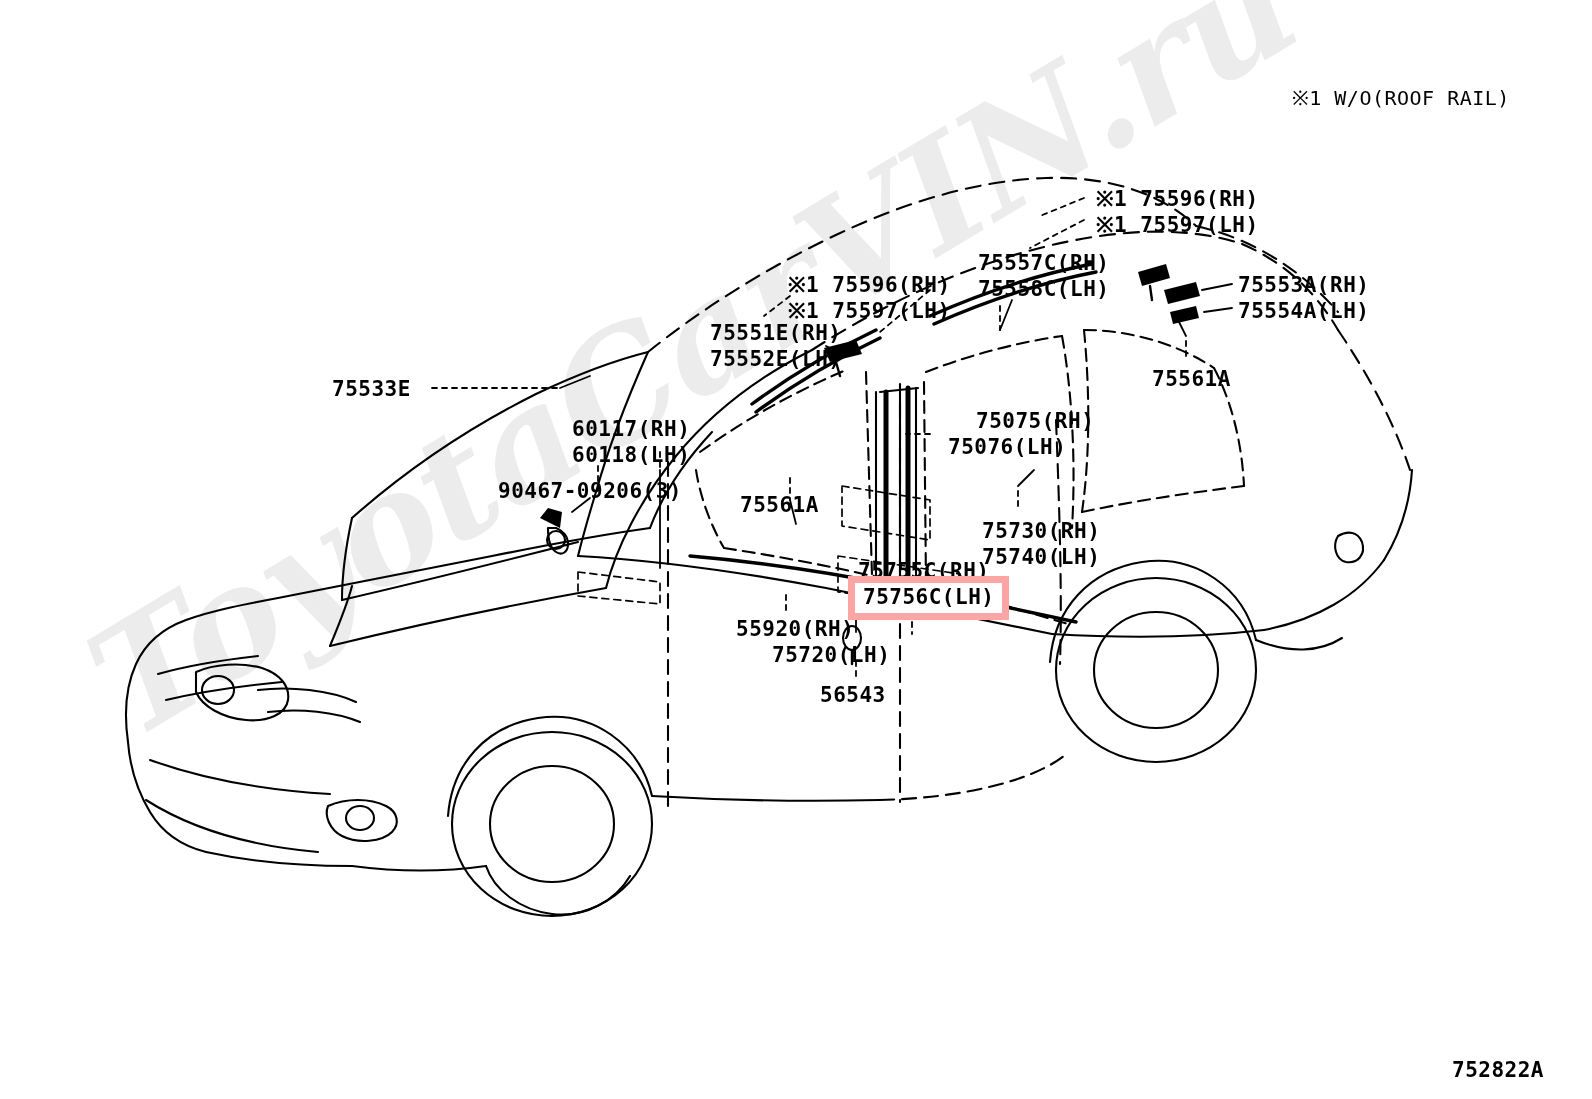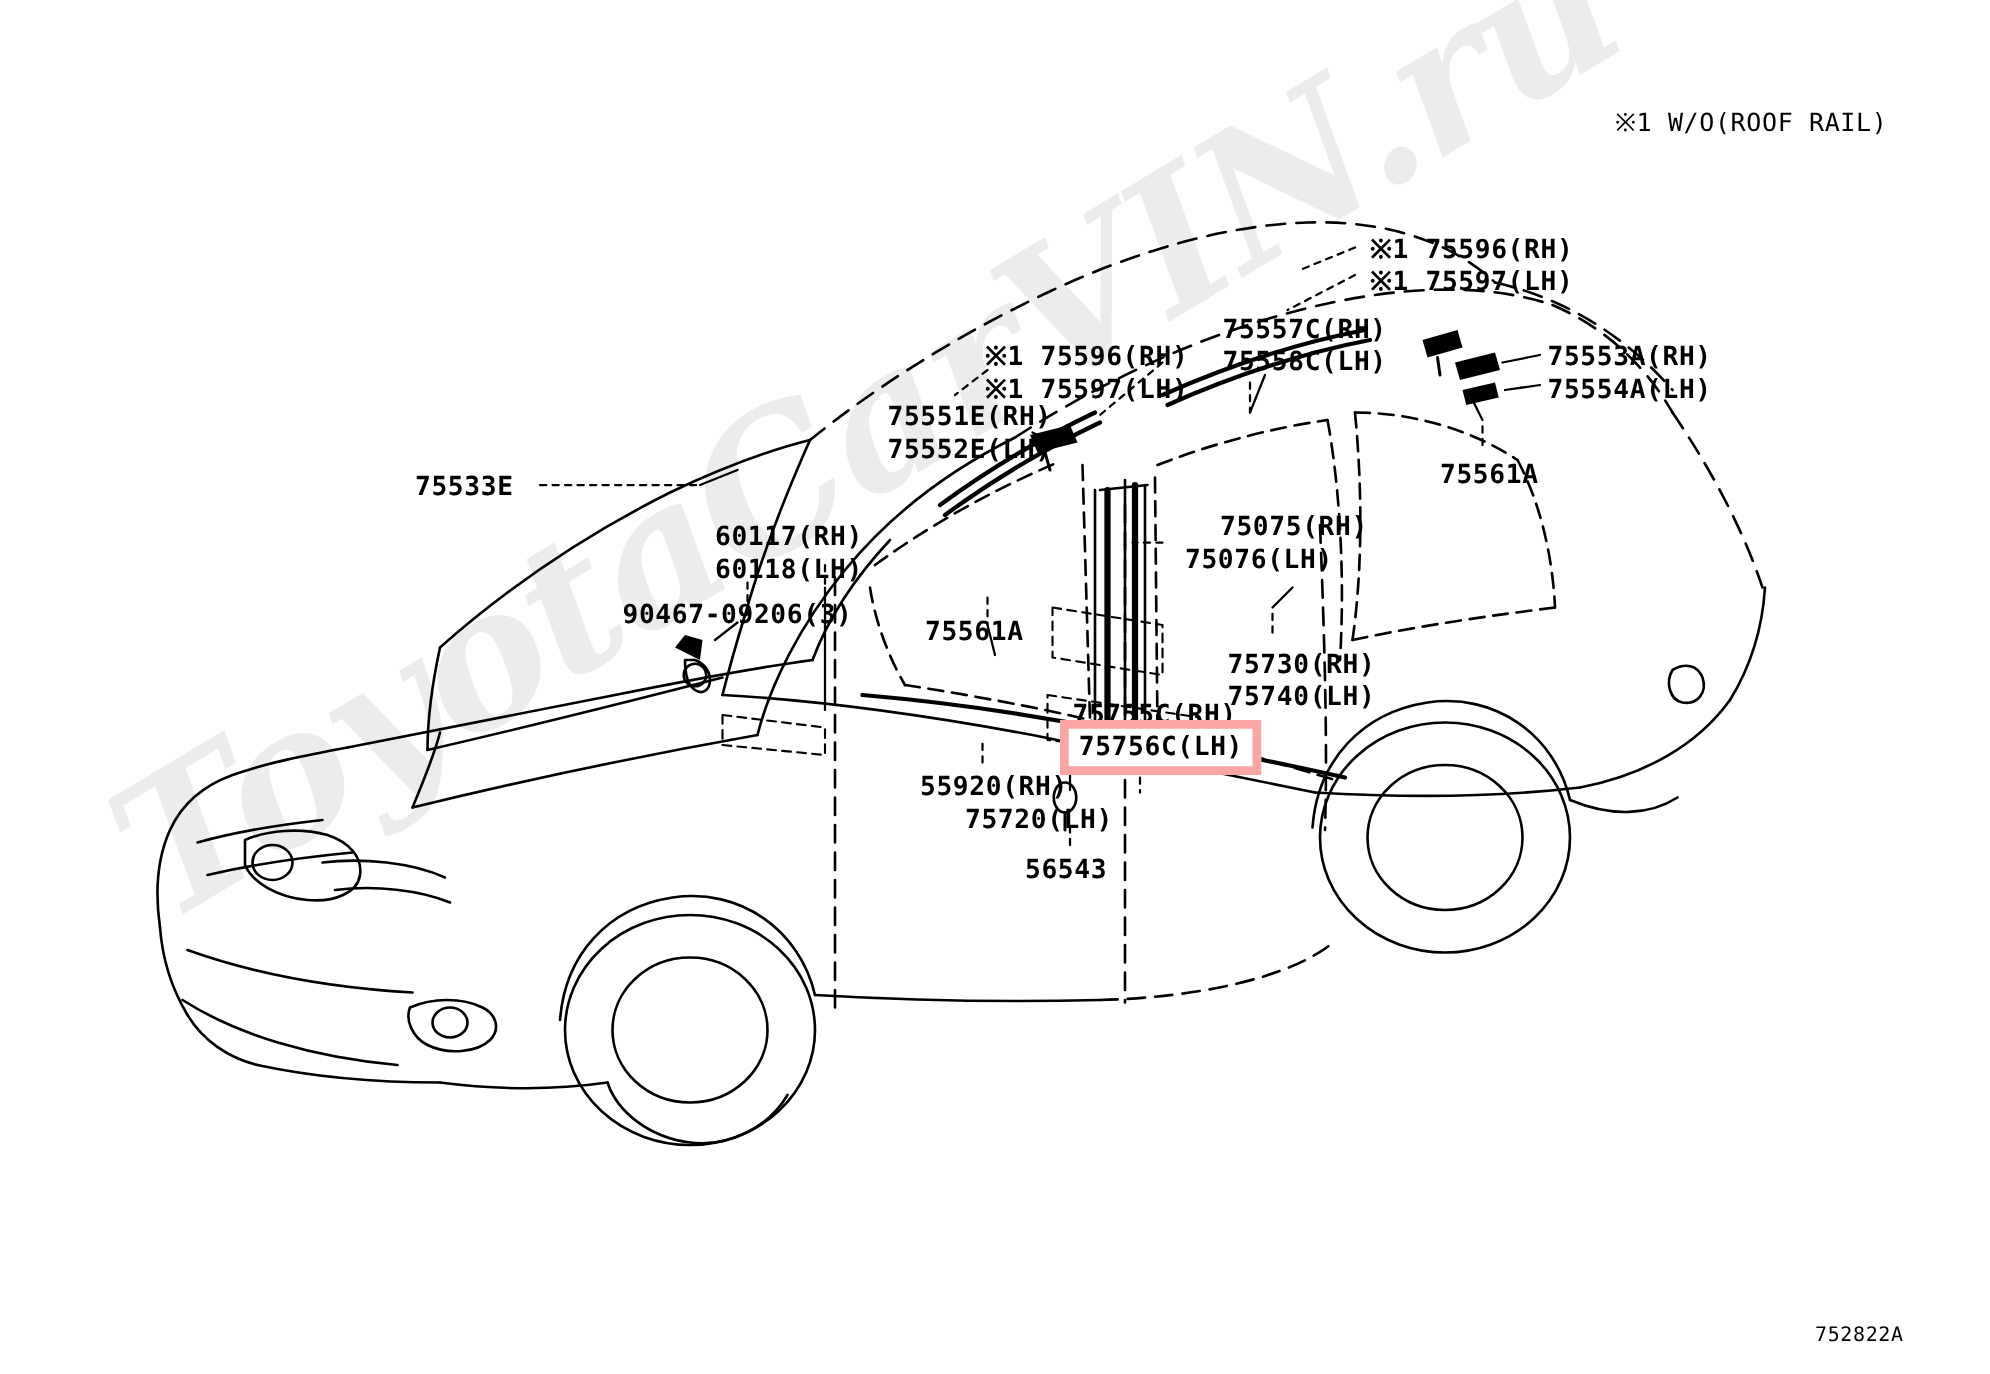--- a/index.html
+++ b/index.html
@@ -16,21 +16,21 @@
         transform:rotate(-31deg);transform-origin:0 0;letter-spacing:-2px;}
 
   
   #art{position:absolute;left:0;top:0;width:1592px;height:1099px;z-index:2;}
 
   
   #labels{position:absolute;left:0;top:0;width:1592px;height:1099px;z-index:3;}
   .lbl{position:absolute;font-size:21px;line-height:27px;white-space:pre;
        font-weight:700;letter-spacing:0.5px;}
   .note{position:absolute;font-size:20px;font-weight:400;white-space:pre;letter-spacing:0.5px;}
-  .code{position:absolute;font-size:16px;font-weight:400;letter-spacing:0.5px;}
+  .code{position:absolute;font-size:21px;font-weight:700;letter-spacing:0.5px;}
 
   
   .hl{position:absolute;border:7px solid #fca5a5;background:#fff;
       padding:2px 8px 4px 8px;font-size:21px;font-weight:700;
       white-space:pre;letter-spacing:0.5px;}
 </style>
 </head>
 <body>
 
 <div id="watermark">

